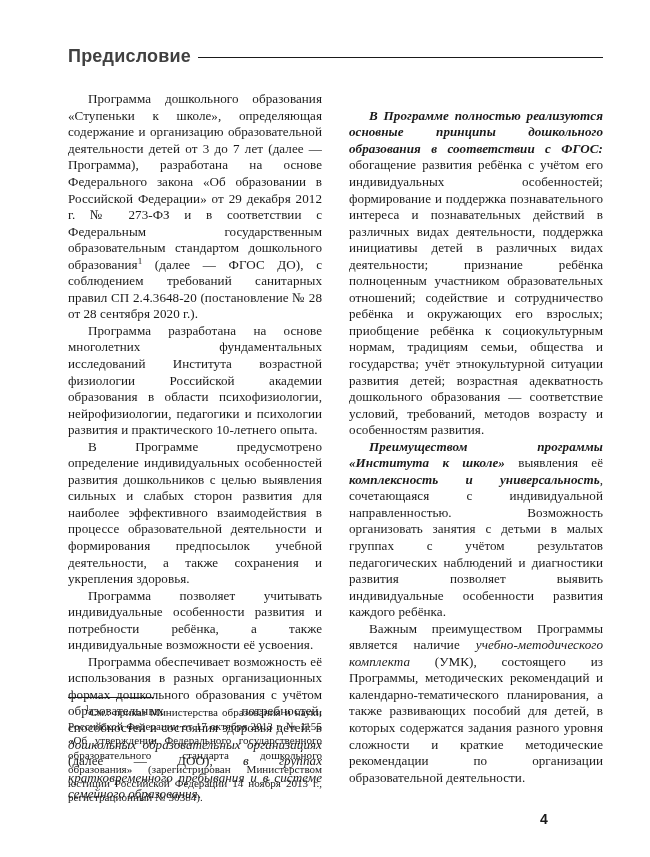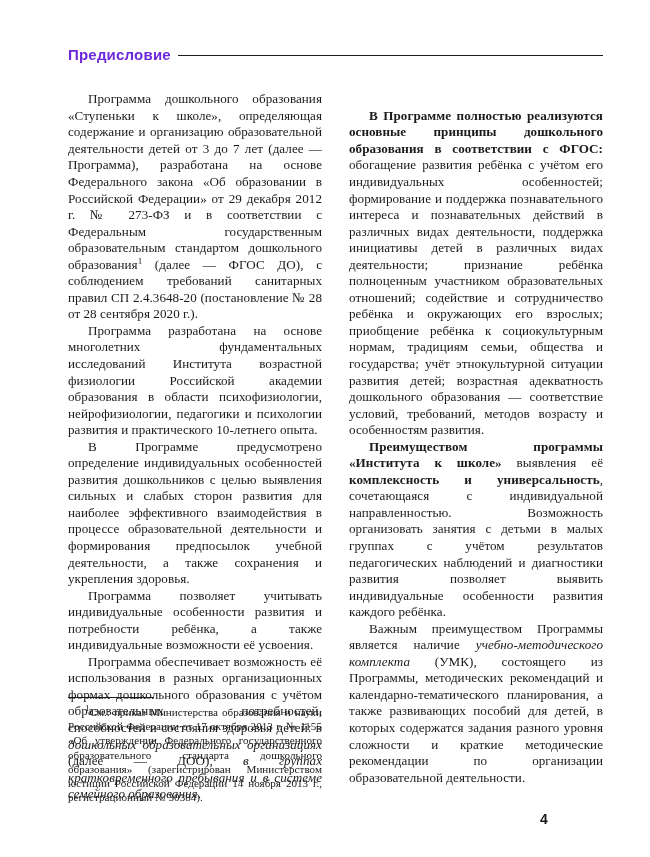--- a/index.html
+++ b/index.html
@@ -27,23 +27,23 @@
     position: absolute;
     left: 68px;
     top: 46px;
     width: 535px;
     display: flex;
     align-items: baseline;
   }
   .header-title {
     font-family: "Liberation Sans", sans-serif;
     font-weight: bold;
-    font-size: 15px;
+    font-size: 18px;
     letter-spacing: 0.2px;
-    color: #6d28d9;
+    color: #404040;
     white-space: nowrap;
   }
   .header-rule {
     flex: 1 1 auto;
     height: 1px;
     background: #1a1a1a;
     margin-left: 7px;
     position: relative;
     top: -4px;
   }
@@ -69,21 +69,21 @@
     line-height: 16.55px;
     text-align: justify;
     text-justify: inter-word;
     text-indent: 20px;
     hyphens: manual;
     -webkit-hyphens: manual;
     letter-spacing: 0.05px;
   }
   .col p + p { margin-top: 0px; }
 
-  b, .b { font-weight: bold; }
+  b, .b { font-weight: bold; font-style: italic; }
   i, .i { font-style: italic; }
   sup {
     font-size: 9px;
     vertical-align: super;
     line-height: 0;
   }
 
   
   .footnote {
     position: absolute;

